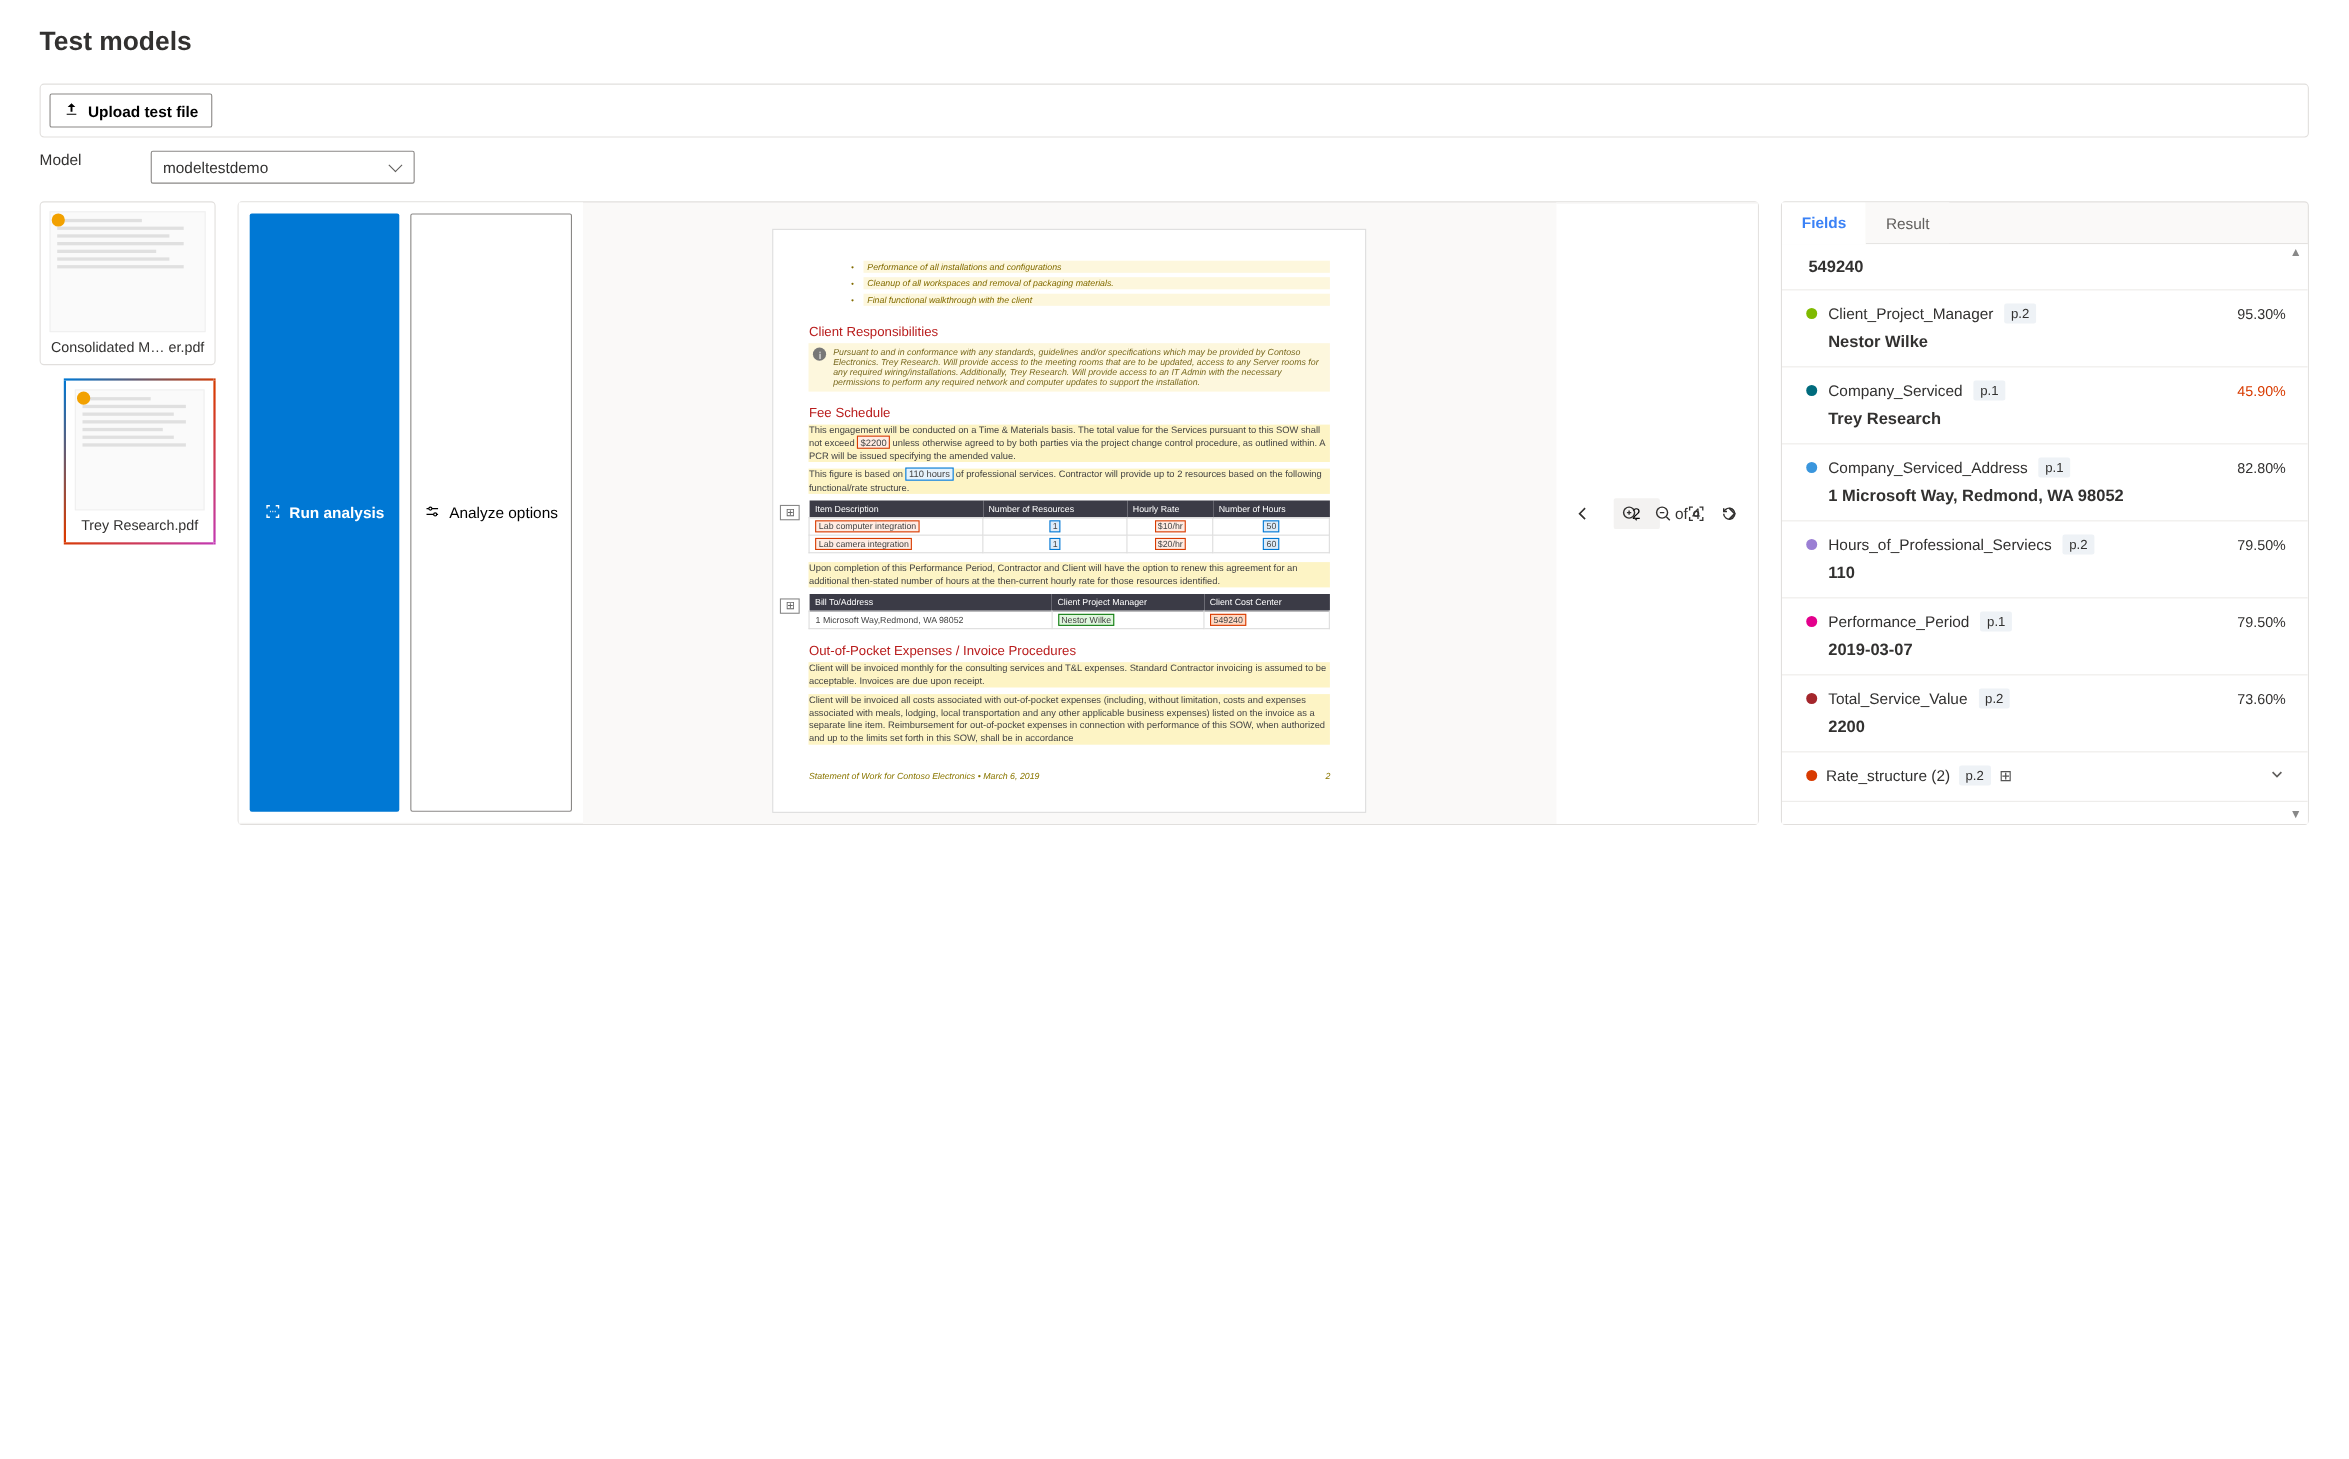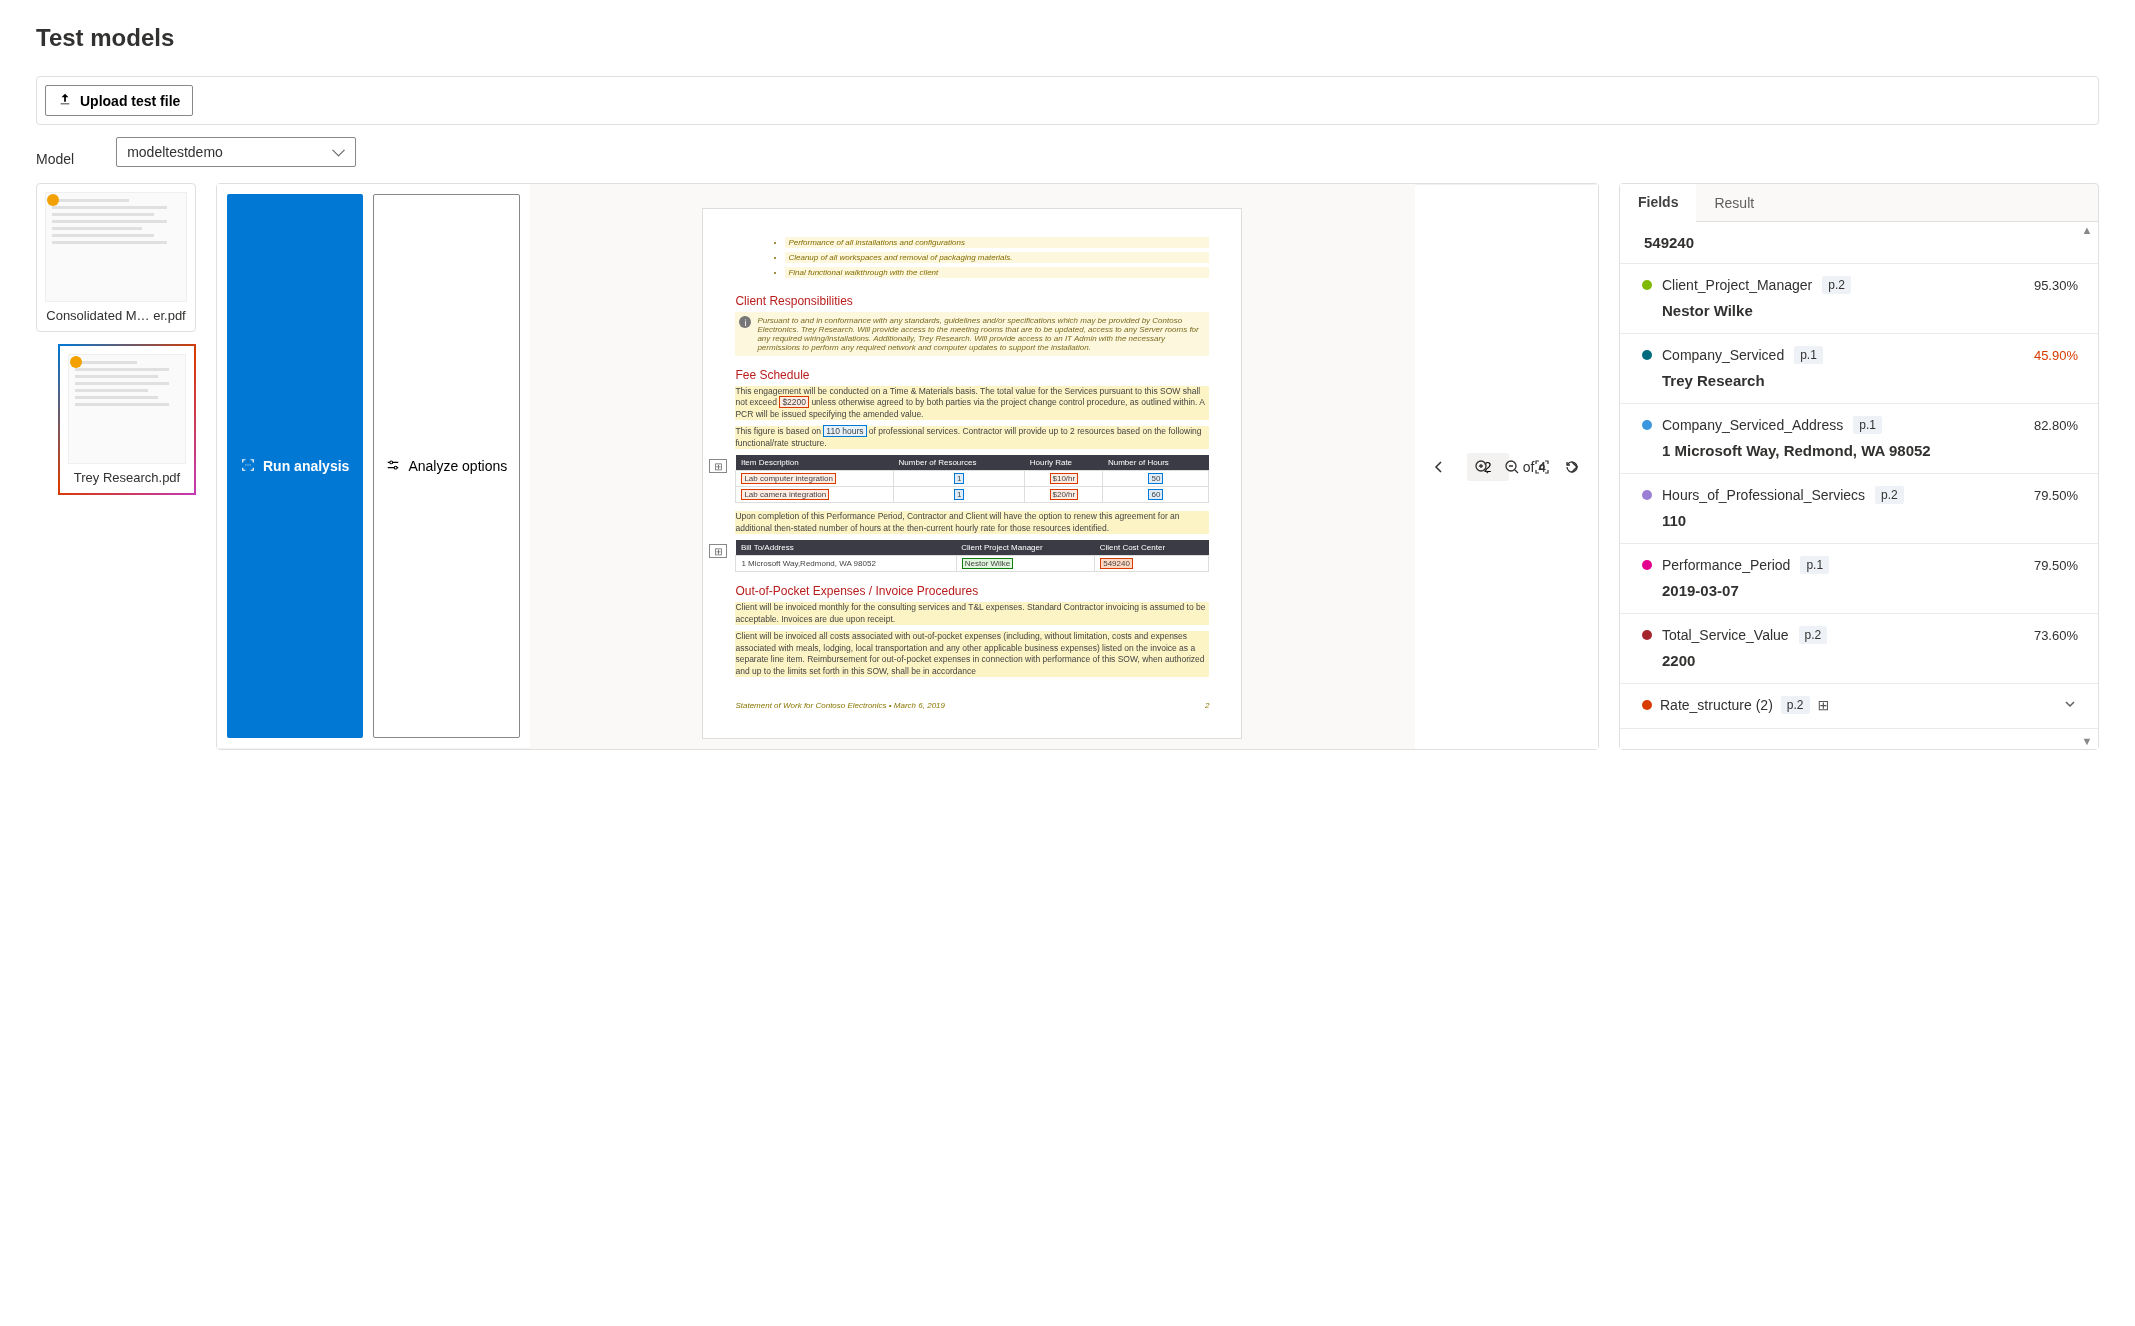--- a/index.html
+++ b/index.html
@@ -1,21 +1,21 @@
 <!DOCTYPE html>
 <html><head>
 <meta charset="utf-8">
 <style>
 * { box-sizing: border-box; margin: 0; padding: 0; }
 body { font-family: "Segoe UI", -apple-system, sans-serif; font-size: 14px; color: #323130; background: #fff; }
 .page { padding: 24px 36px; }
 .page-title { font-size: 24px; font-weight: 600; margin-bottom: 24px; }
 .upload-bar { border: 1px solid #e1dfdd; border-radius: 4px; padding: 8px; margin-bottom: 12px; }
 .upload-btn { display: inline-flex; align-items: center; gap: 8px; border: 1px solid #8a8886; border-radius: 2px; padding: 6px 12px; background: #fff; cursor: pointer; font-size: 14px; font-weight: 600; }
-.model-row { display: flex; align-items: flex-end; gap: 4px; margin-bottom: 16px; }
+.model-row { display: flex; align-items: flex-start; gap: 25px; margin-bottom: 16px; }
 .model-label { font-size: 14px; }
 .model-select { border: 1px solid #8a8886; border-radius: 2px; padding: 6px 36px 6px 10px; background: #fff; font-size: 14px; min-width: 240px; position: relative; cursor: pointer; margin-left: 38px; }
 .model-select::after { content: ""; position: absolute; right: 12px; top: 50%; width: 8px; height: 8px; border-right: 1.5px solid #605e5c; border-bottom: 1.5px solid #605e5c; transform: translateY(-70%) rotate(45deg); }
 .workspace { display: flex; gap: 20px; }
 .thumbs { width: 160px; display: flex; flex-direction: column; gap: 12px; }
 .thumb-card { border: 1px solid #e1dfdd; border-radius: 4px; padding: 8px; background: #fff; position: relative; cursor: pointer; }
 .thumb-card.active { border: 2px solid; border-image: linear-gradient(135deg,#0078d4,#d83b01,#c239b3) 1; margin-left: 22px; }
 .thumb-dot { position: absolute; top: 10px; left: 10px; width: 12px; height: 12px; border-radius: 50%; background: #f2a100; }
 .thumb-prev { height: 110px; background: #fafafa; margin-bottom: 6px; border: 1px solid #efefef; display:flex; flex-direction:column; padding:6px; gap:4px; }
 .tp-line { height:3px; background:#e0e0e0; }
@@ -47,21 +47,21 @@
 .table-marker { position:absolute; left:-26px; width:18px; height:14px; border:1px solid #888; background:#fff; display:flex; align-items:center; justify-content:center; font-size:10px; color:#666; }
 .viewer-footer { display: flex; align-items: center; justify-content: center; gap: 14px; padding: 10px; background: #fff; border-top: 1px solid #f3f2f1; position: relative; }
 .pg-btn { background: none; border: none; cursor: pointer; font-size: 18px; color: #323130; padding: 4px 8px; }
 .pg-input { width: 42px; text-align: center; border: none; background: #f3f2f1; padding: 6px 4px; font-size: 14px; border-radius: 2px; }
 .pg-total { font-size: 14px; }
 .zoom-icons { position: absolute; right: 18px; display: flex; gap: 14px; }
 .icon-btn { background: none; border: none; cursor: pointer; color: #323130; display:inline-flex; align-items:center; }
 .results { width: 480px; border: 1px solid #e1dfdd; border-radius: 4px; background: #faf9f8; display: flex; flex-direction: column; }
 .tabs { display: flex; border-bottom: 1px solid #e1dfdd; }
 .tab { padding: 10px 18px; font-size: 14px; cursor: pointer; color: #605e5c; background: #faf9f8; border: none; }
-.tab.active { background: #fff; color: #404040; font-weight: 600; border-bottom: 2px solid #fff; margin-bottom: -1px; }
+.tab.active { background: #fff; color: #3b82f6; font-weight: 600; border-bottom: 2px solid #fff; margin-bottom: -1px; }
 .fields-body { flex: 1; overflow-y: auto; background: #fff; position: relative; }
 .field-top-value { padding: 12px 24px; font-weight: 600; font-size: 15px; border-bottom: 1px solid #edebe9; }
 .field-row { padding: 12px 22px 14px; border-bottom: 1px solid #edebe9; display: flex; flex-direction: column; gap: 8px; position: relative; }
 .field-head { display: flex; align-items: center; gap: 10px; }
 .dot { width: 10px; height: 10px; border-radius: 50%; flex-shrink: 0; }
 .field-name { font-size: 14px; }
 .page-chip { background: #eef2f6; padding: 2px 6px; font-size: 12px; border-radius: 2px; color: #323130; }
 .conf { position: absolute; right: 20px; top: 14px; font-size: 13px; }
 .conf.low { color: #d83b01; }
 .field-val { font-weight: 600; font-size: 15px; padding-left: 20px; }

